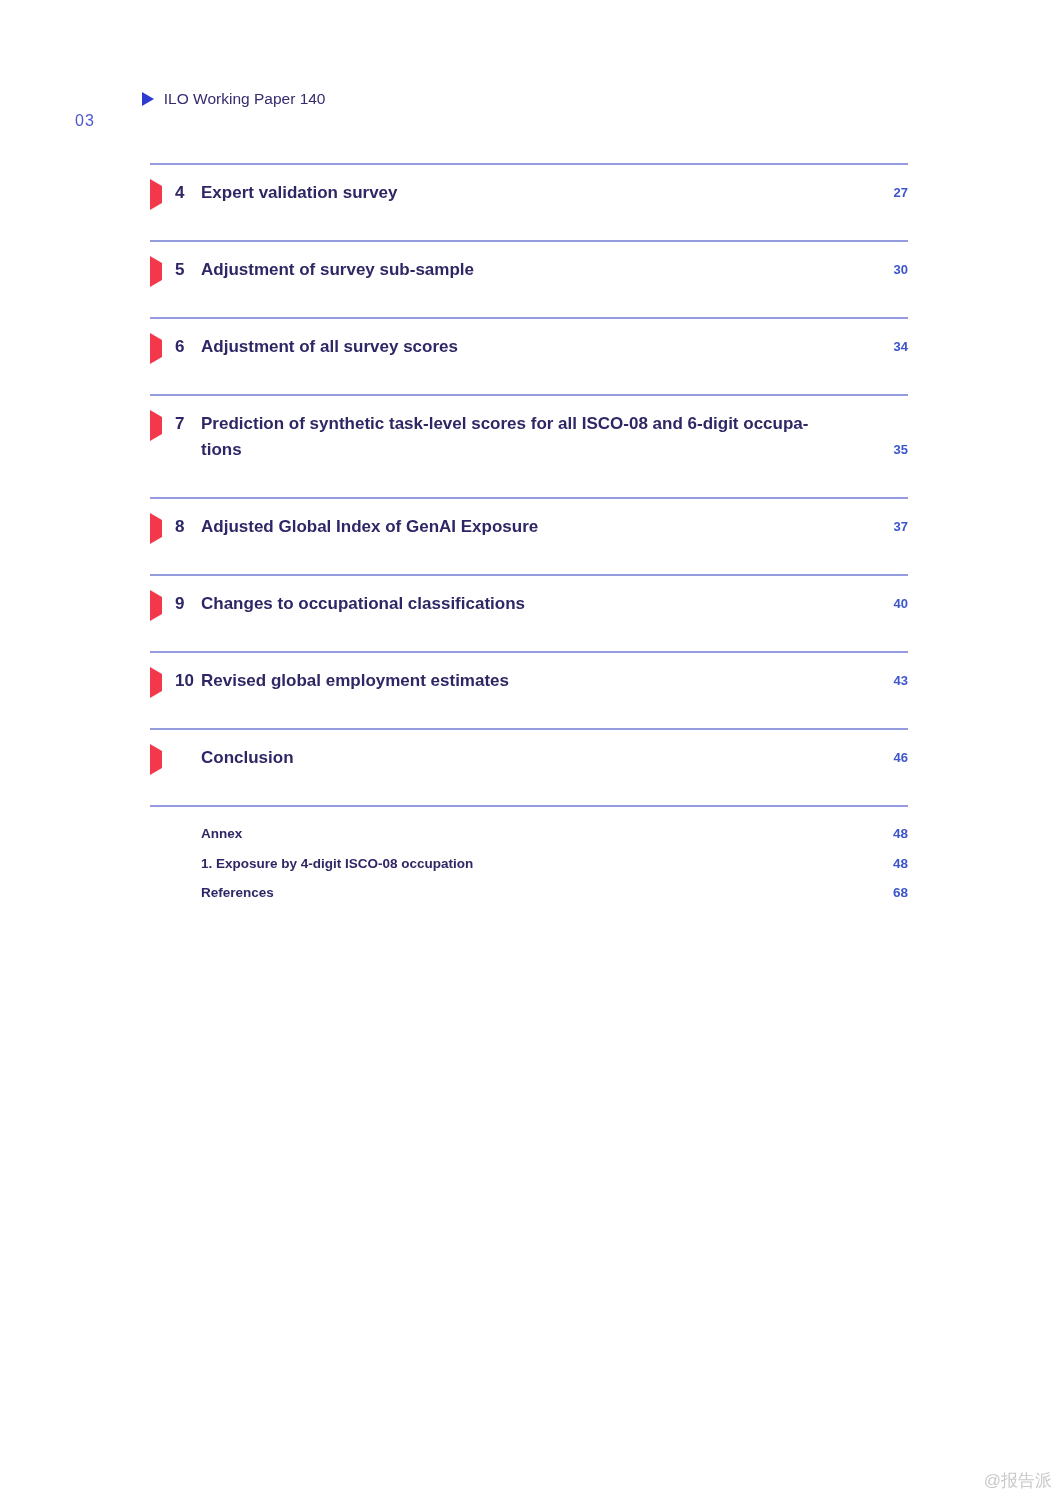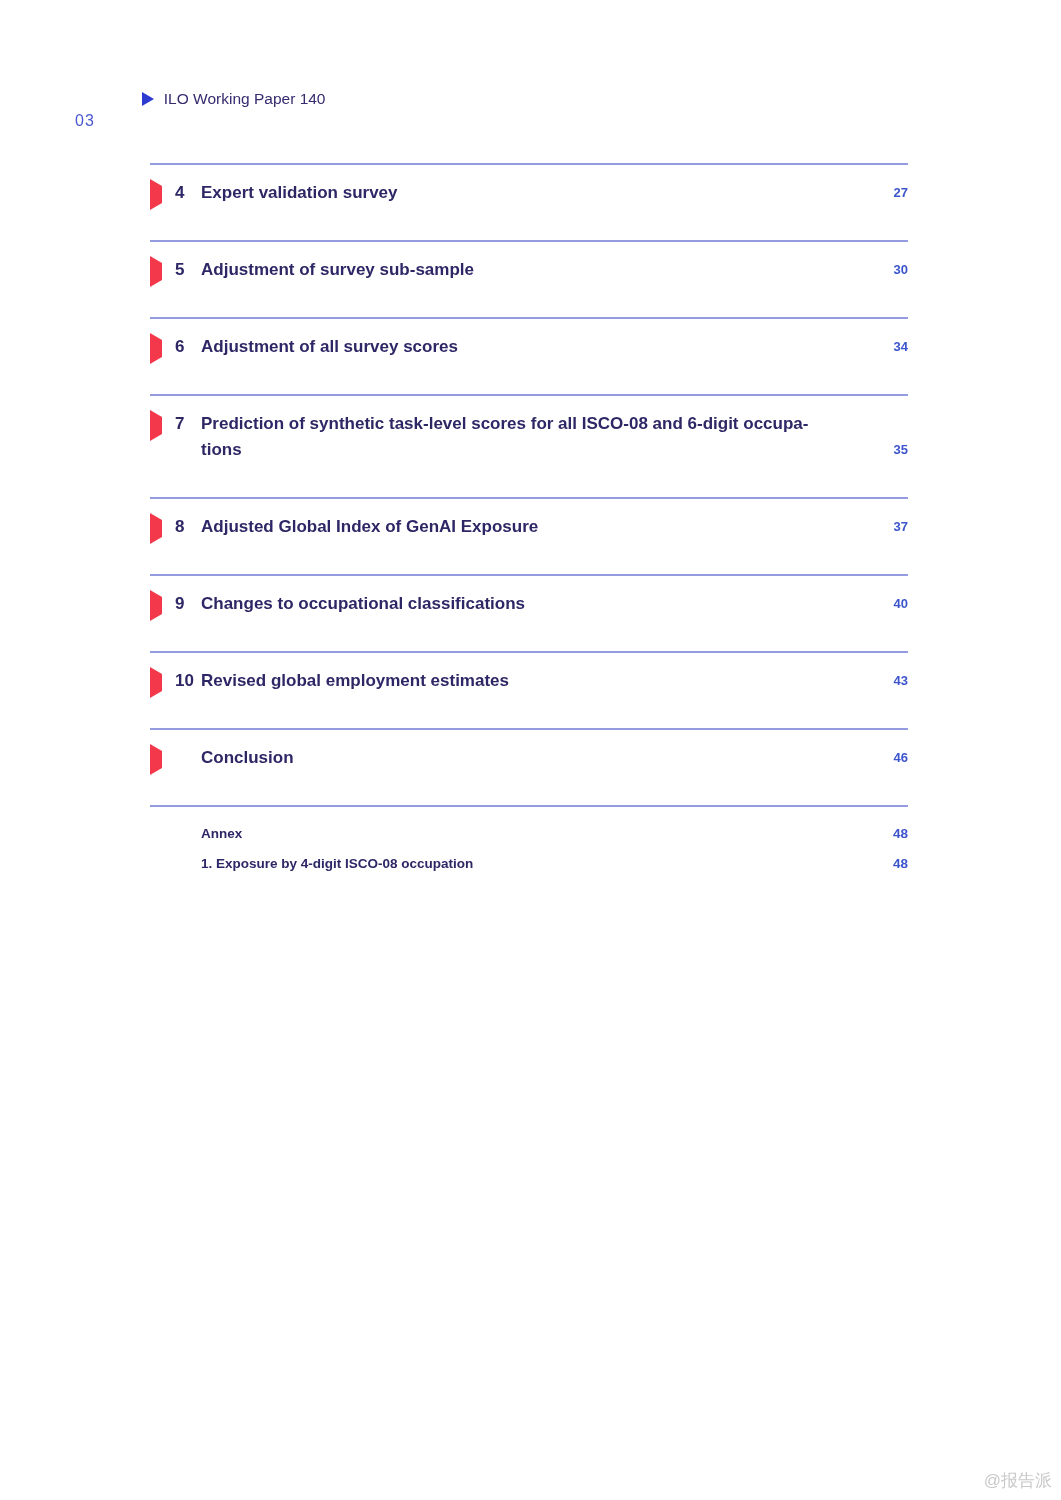--- a/index.html
+++ b/index.html
@@ -126,17 +126,21 @@
 
   <div class="annex">
     <div class="annex-row">
       <span class="annex-label">Annex</span>
       <span class="annex-pg">48</span>
     </div>
     <div class="annex-row">
       <span class="annex-label">1. Exposure by 4-digit ISCO-08 occupation</span>
       <span class="annex-pg">48</span>
     </div>
+    <div class="annex-row">
+      <span class="annex-label">References</span>
+      <span class="annex-pg">68</span>
+    </div>
   </div>
 
 </div>
 
 <div class="watermark">@报告派</div>
 
 </body></html>

